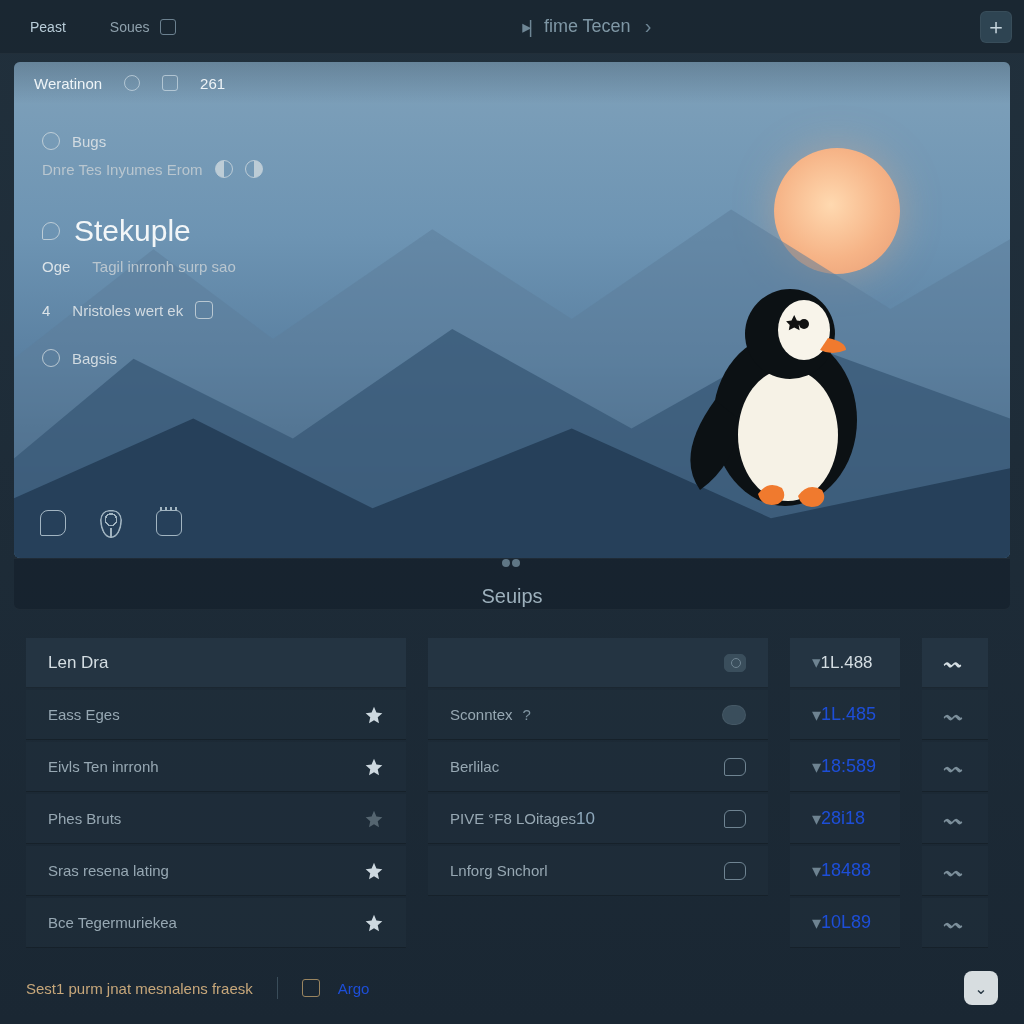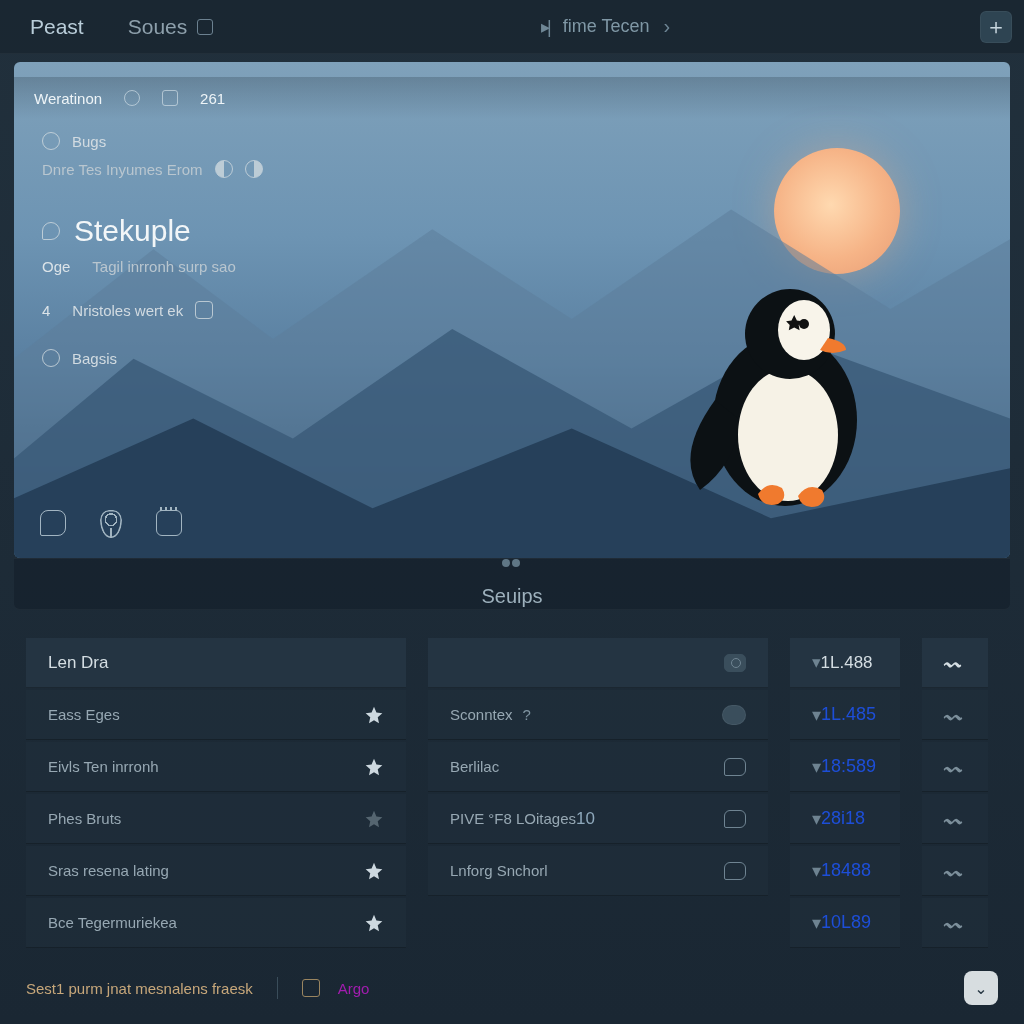--- a/index.html
+++ b/index.html
@@ -12,21 +12,21 @@
   
   .tabbar {
     display: flex; align-items: center; height: 54px;
     padding: 0 12px; gap: 8px;
     background: rgba(21,32,42,.55);
     border-bottom: 1px solid rgba(255,255,255,.04);
   }
   .tab {
     display: flex; align-items: center; gap: 10px;
     padding: 6px 18px; border-radius: 6px;
-    font-size: 21px; color: #8ea0ac; cursor: pointer;
+    font-size: 14px; color: #8ea0ac; cursor: pointer;
   }
   .tab.active { color: #b9cdd9; }
   .tab .chk {
     width: 16px; height: 16px; border: 1.5px solid #6c8190; border-radius: 3px;
   }
   .tab-center {
     flex: 1; display: flex; align-items: center; justify-content: center; gap: 14px;
     color: #7f97a5; font-size: 18px;
   }
   .add-btn {
@@ -56,21 +56,21 @@
   .penguin { position:absolute; right:130px; bottom:48px; width:200px; height:230px; }
   .p-body { fill:#0c1114; }
   .p-belly { fill:#f6f2e6; }
   .p-face { fill:#f8f4ea; }
   .p-eye { fill:#111; }
   .p-star { fill:#111; }
   .p-beak, .p-foot { fill:#f07a2e; }
 
   
   .hero-strip {
-    position: absolute; left: 0; right: 0; top: 15px; height: 42px;
+    position: absolute; left: 0; right: 0; top: 0; height: 42px;
     display: flex; align-items: center; gap: 22px; padding: 0 20px;
     font-size: 15px; color: #eef4f7;
     background: linear-gradient(rgba(30,45,58,.25), rgba(30,45,58,0));
   }
   .hero-strip .ico { width:16px; height:16px; border:1.5px solid #cddbe4; border-radius:3px; opacity:.7; }
   .hero-strip .ico.round { border-radius:50%; }
   .hero-text { position:absolute; left:28px; top:60px; width:430px; color:#e8eef2; }
   .hero-text .row { display:flex; align-items:center; gap:12px; margin: 10px 0; font-size:15px; color:#d2dbe1;}
   .hero-text .title-row { gap:14px; margin-top:36px; margin-bottom:6px;}
   .hero-text h1 { font-size:30px; font-weight:400; color:#f2f6f8; }
@@ -146,21 +146,21 @@
   .cnt { color:#8ea8bb; font-size:17px;}
 
   
   .footer {
     position: fixed; left:26px; right:26px; bottom:14px; height:44px;
     display:flex; align-items:center; gap:18px;
     color:#c7a77a; font-size:15px;justify-content:space-between;
   }
   .footer .divider { width:1px; height:22px; background:#3a4d5a; margin:0 6px;}
   .footer .fic { width:18px; height:18px; border:1.4px solid #9a8560; border-radius:3px;}
-  .footer .ago { color:#a21caf; }
+  .footer .ago { color:#1d4ed8; }
   .footer .dropdown {
     margin-left:auto; width:34px; height:34px; border-radius:8px;
     background:#d7dde0; color:#2a3a46; display:flex; align-items:center; justify-content:center;
     font-size:16px; cursor:pointer;
   }
 
   
   .chev { font-size:20px; color:#6f8796; }
   .skip { font-size:18px; color:#6f8796; letter-spacing:-3px; }
 </style>

